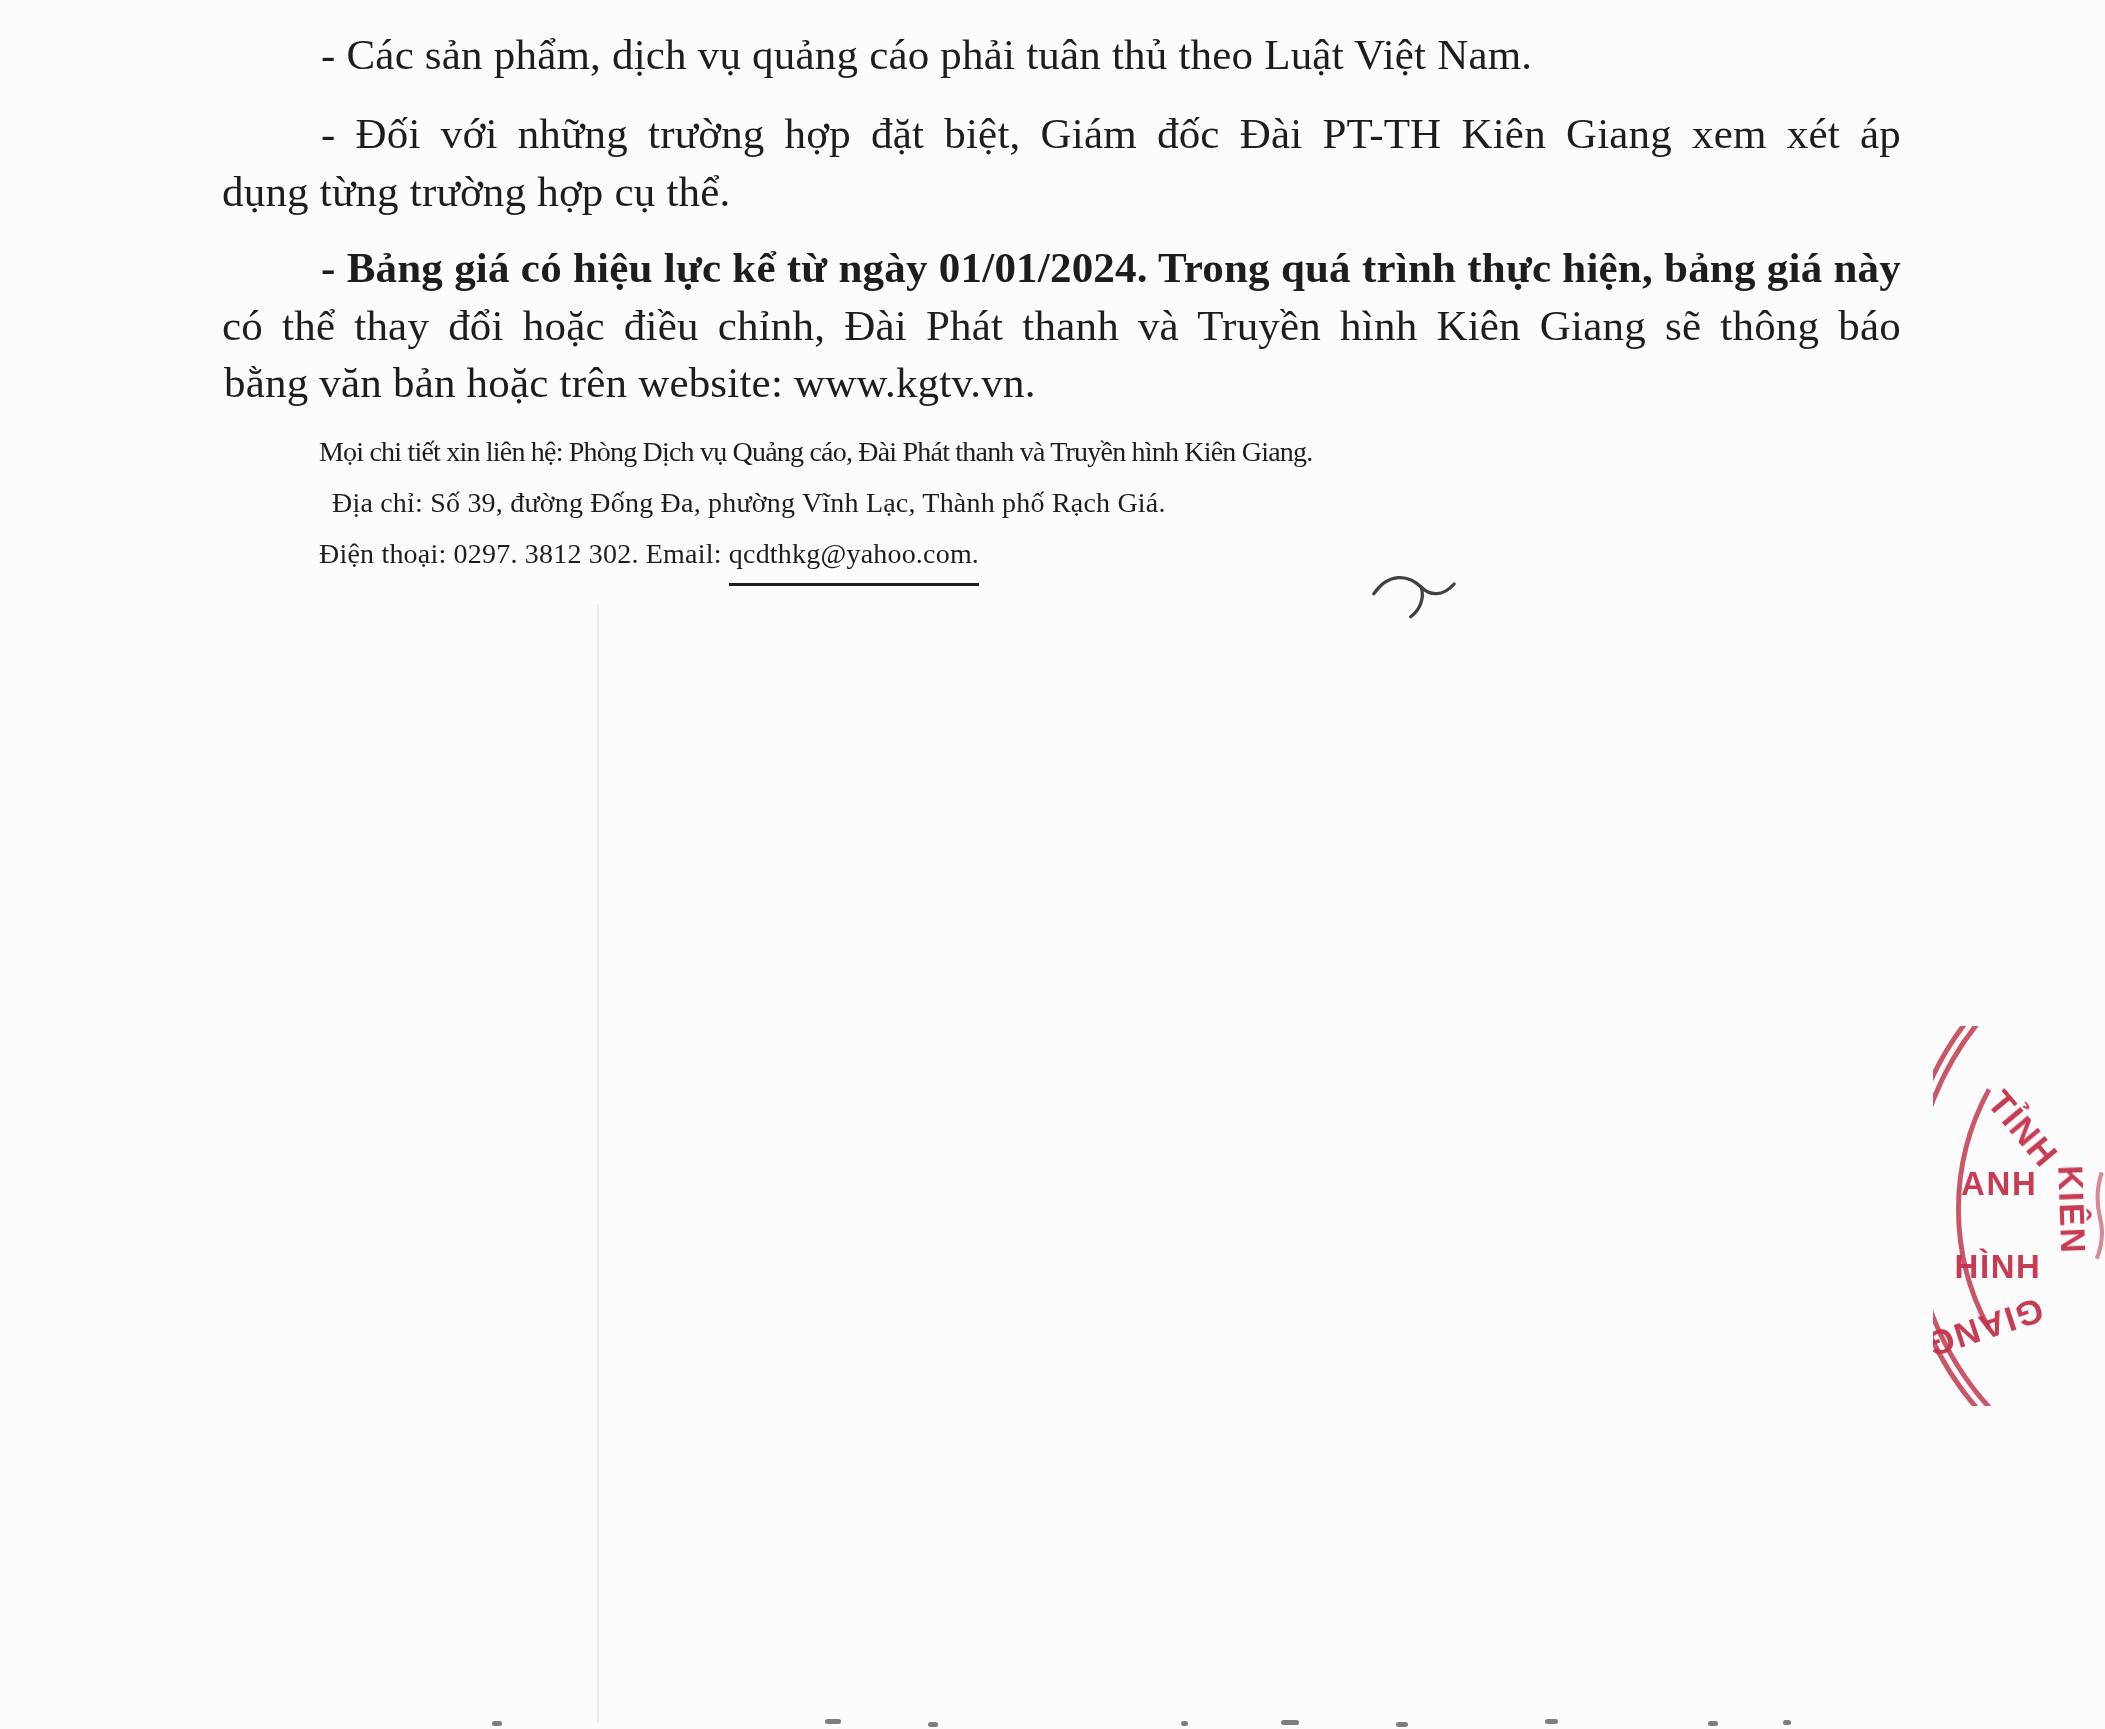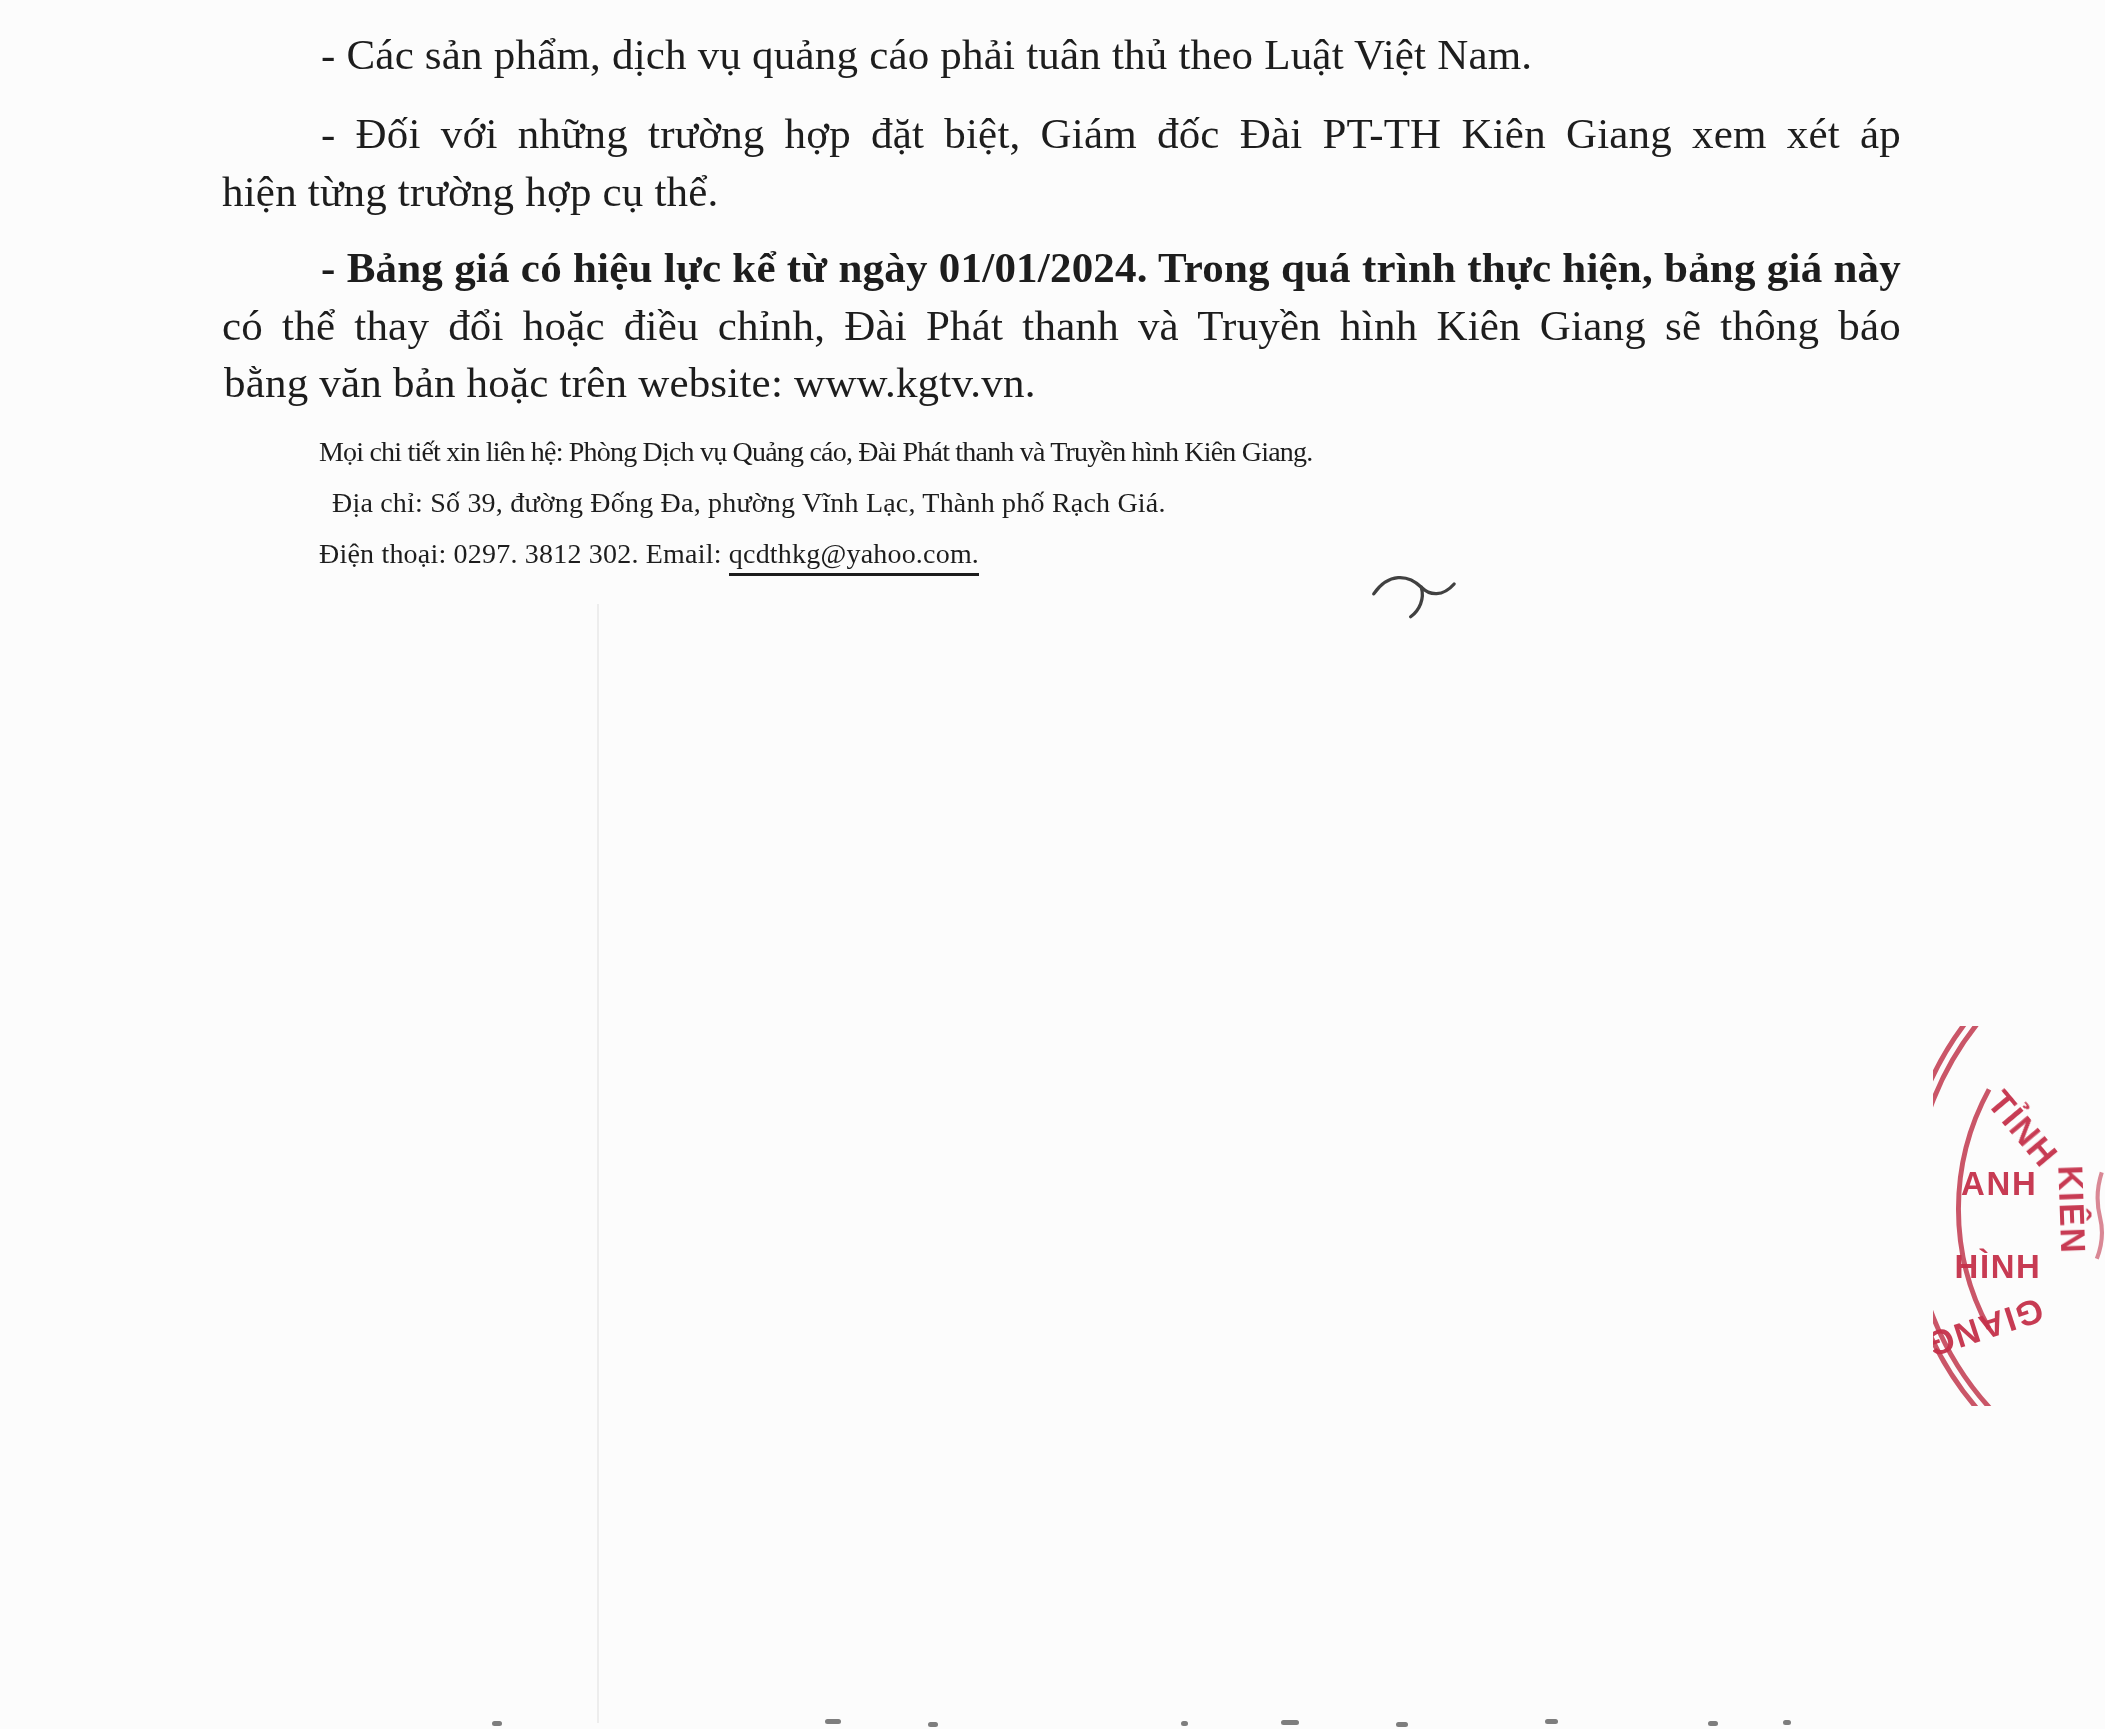--- a/index.html
+++ b/index.html
@@ -6,34 +6,34 @@
   body{
     width:2105px;height:1730px;position:relative;overflow:hidden;
     background:#fcfcfc;color:#1d1d1d;
     font-family:"Liberation Serif","DejaVu Serif",serif;
   }
   .line{position:absolute;font-size:43px;white-space:nowrap;letter-spacing:0.2px;}
   .just{width:1679px;white-space:normal;text-align:justify;text-align-last:justify;}
   .indent{text-indent:99px;}
   .contact{font-size:28px;}
   .tight{letter-spacing:-0.8px;}
-  .email-underline{border-bottom:3.3px solid #1d1d1d;padding-bottom:4px;}
+  .email-underline{border-bottom:3.3px solid #1d1d1d;padding-bottom:14px;}
   .crease{position:absolute;left:597px;top:604px;width:1.6px;height:1119px;background:rgba(110,110,110,.10);}
   .stamp-svg{position:absolute;left:1933px;top:1026px;width:173px;height:380px;}
   .squiggle-svg{position:absolute;left:1367px;top:561px;width:107px;height:64px;}
   .speck{position:absolute;background:#3a3a3a;opacity:.65;border-radius:2.5px;height:5px;}
   .stamp-word{font-family:"Liberation Sans","DejaVu Sans",sans-serif;font-weight:bold;letter-spacing:2px;}
 </style>
 </head>
 <body>
 
 <div class="line" style="left:321px;top:30px;">- Các sản phẩm, dịch vụ quảng cáo phải tuân thủ theo Luật Việt Nam.</div>
 
 <div class="line just indent" style="left:222px;top:109px;">- Đối với những trường hợp đặt biệt, Giám đốc Đài PT-TH Kiên Giang xem xét áp</div>
-<div class="line" style="left:222px;top:167px;">hiện từng trường hợp cụ thể.</div>
+<div class="line" style="left:222px;top:167px;">dụng từng trường hợp cụ thể.</div>
 
 <div class="line just indent" style="left:222px;top:243px;font-weight:bold;">- Bảng giá có hiệu lực kể từ ngày 01/01/2024. Trong quá trình thực hiện, bảng giá này</div>
 <div class="line just" style="left:222px;top:301px;">có thể thay đổi hoặc điều chỉnh, Đài Phát thanh và Truyền hình Kiên Giang sẽ thông báo</div>
 <div class="line" style="left:224px;top:358px;">bằng văn bản hoặc trên website: www.kgtv.vn.</div>
 
 <div class="line contact tight" style="left:319px;top:436px;">Mọi chi tiết xin liên hệ: Phòng Dịch vụ Quảng cáo, Đài Phát thanh và Truyền hình Kiên Giang.</div>
 <div class="line contact" style="left:332px;top:487px;">Địa chỉ: Số 39, đường Đống Đa, phường Vĩnh Lạc, Thành phố Rạch Giá.</div>
 <div class="line contact" style="left:319px;top:538px;">
   <span>Điện thoại: 0297. 3812 302. Email: </span><span class="email-underline">qcdthkg@yahoo.com.</span>
 </div>

